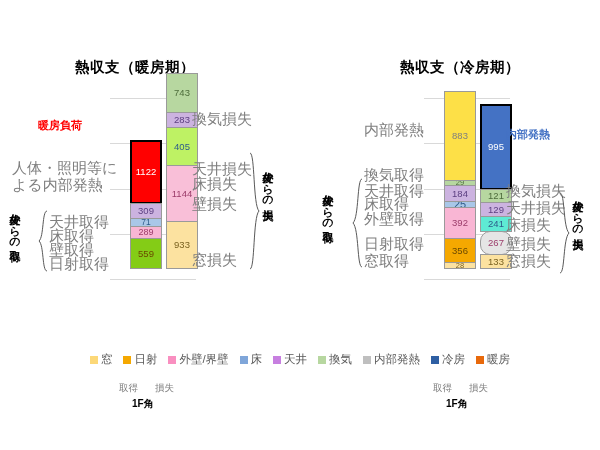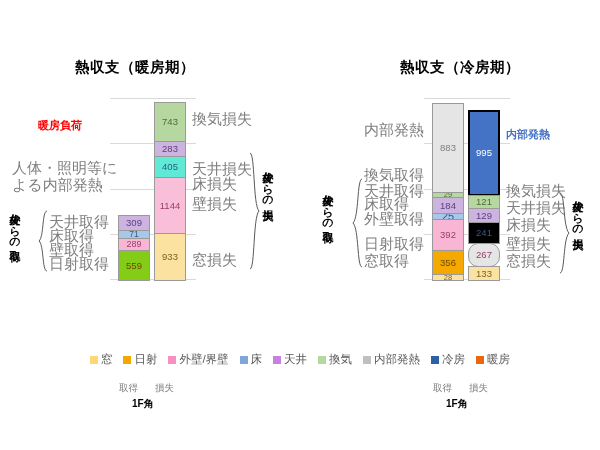--- a/index.html
+++ b/index.html
@@ -32,22 +32,22 @@
   }
   #plot-heating { left: 118px; width: 70px; }
   #plot-cooling { left: 122px; width: 70px; }
 
   .gridline {
     position: absolute; left: -8px; right: -8px;
     height: 1px; background: #d9d9d9;
   }
 
   .bar {
-    position: absolute; bottom: 0; width: 32px;
-    display: flex; flex-direction: column;
+    position: absolute; bottom: 12px; width: 32px;
+    display: flex; flex-direction: column; margin-left: 12px;
   }
   .bar.left  { left: 0px; }
   .bar.right { left: 36px; }
 
   .seg {
     position: relative;
     display: flex; align-items: center; justify-content: center;
     font-size: 9.5px;
     border: 1px solid #9a9a9a;
     margin-bottom: -1px;
@@ -114,30 +114,31 @@
   <div class="chart-title">熱収支（暖房期）</div>
 
   <div class="plot" id="plot-heating">
     <div class="gridline" style="top:0px;"></div>
     <div class="gridline" style="top:45px;"></div>
     <div class="gridline" style="top:91px;"></div>
     <div class="gridline" style="top:136px;"></div>
     <div class="gridline" style="top:181px;"></div>
 
     <div class="bar left" id="bar-heating-gain">
+      <div class="seg load" style="height:64px;background:#FF0000;color:#fff;">1122</div>
       <div class="seg" style="height:16px;background:#CCB3E0;color:#5B3F80;">309</div>
       <div class="seg" style="height:9px;background:#A9C7E8;color:#2E5C8A;font-size:8.5px;">71</div>
       <div class="seg" style="height:13px;background:#F9B6D4;color:#9C3D6B;font-size:9px;">289</div>
       <div class="seg" style="height:31px;background:#84cc16;color:#6B4A00;">559</div>
     </div>
 
     <div class="bar right" id="bar-heating-loss">
       <div class="seg" style="height:40px;background:#B7D7A0;color:#4C6B3A;">743</div>
       <div class="seg" style="height:16px;background:#CCB3E0;color:#5B3F80;">283</div>
-      <div class="seg" style="height:22px;background:#5eead4;color:#2E5C8A;">405</div>
+      <div class="seg" style="height:39px;background:#bef264;color:#2E5C8A;">405</div>
       <div class="seg" style="height:57px;background:#F9BFD8;color:#9C3D6B;">1144</div>
       <div class="seg" style="height:48px;background:#FCE2A0;color:#7A6220;">933</div>
     </div>
 
     <div class="cat-labels">
       <span style="left:1px;">取得</span>
       <span style="left:37px;">損失</span>
     </div>
     <div class="series-name" style="left:14px;">1F角</div>
   </div>
@@ -182,34 +183,34 @@
   <div class="chart-title">熱収支（冷房期）</div>
 
   <div class="plot" id="plot-cooling">
     <div class="gridline" style="top:0px;"></div>
     <div class="gridline" style="top:45px;"></div>
     <div class="gridline" style="top:91px;"></div>
     <div class="gridline" style="top:136px;"></div>
     <div class="gridline" style="top:181px;"></div>
 
     <div class="bar left" id="bar-cooling-gain">
-      <div class="seg" style="height:90px;background:#e5e5e5;color:#7f7f7f;">883</div>
+      <div class="seg" style="height:90px;background:#fde047;color:#7f7f7f;">883</div>
       <div class="seg" style="height:6px;background:#B7D7A0;color:#4C6B3A;font-size:7.5px;">29</div>
       <div class="seg" style="height:17px;background:#CCB3E0;color:#5B3F80;">184</div>
       <div class="seg" style="height:7px;background:#A9C7E8;color:#2E5C8A;font-size:11px;">25</div>
       <div class="seg" style="height:32px;background:#F9B6D4;color:#9C3D6B;">392</div>
       <div class="seg" style="height:25px;background:#F5A800;color:#6B4A00;">356</div>
       <div class="seg" style="height:7px;background:#FCE2A0;color:#7A6220;font-size:7.5px;text-align:center;">28</div>
     </div>
 
     <div class="bar right" id="bar-cooling-loss">
       <div class="seg load" style="height:86px;background:#4472C4;color:#fff;">995</div>
       <div class="seg" style="height:14px;background:#B7D7A0;color:#4C6B3A;">121</div>
       <div class="seg" style="height:15px;background:#CCB3E0;color:#5B3F80;">129</div>
-      <div class="seg" style="height:22px;background:#000000;color:#2E5C8A;">241</div>
+      <div class="seg" style="height:16px;background:#5eead4;color:#2E5C8A;">241</div>
       <div class="seg" style="height:24px;background:#e5e5e5;color:#9C3D6B;border-radius:10px;">267</div>
       <div class="seg" style="height:15px;background:#FCE2A0;color:#7A6220;">133</div>
     </div>
 
     <div class="cat-labels">
       <span style="left:1px;">取得</span>
       <span style="left:37px;">損失</span>
     </div>
     <div class="series-name" style="left:14px;">1F角</div>
   </div>

